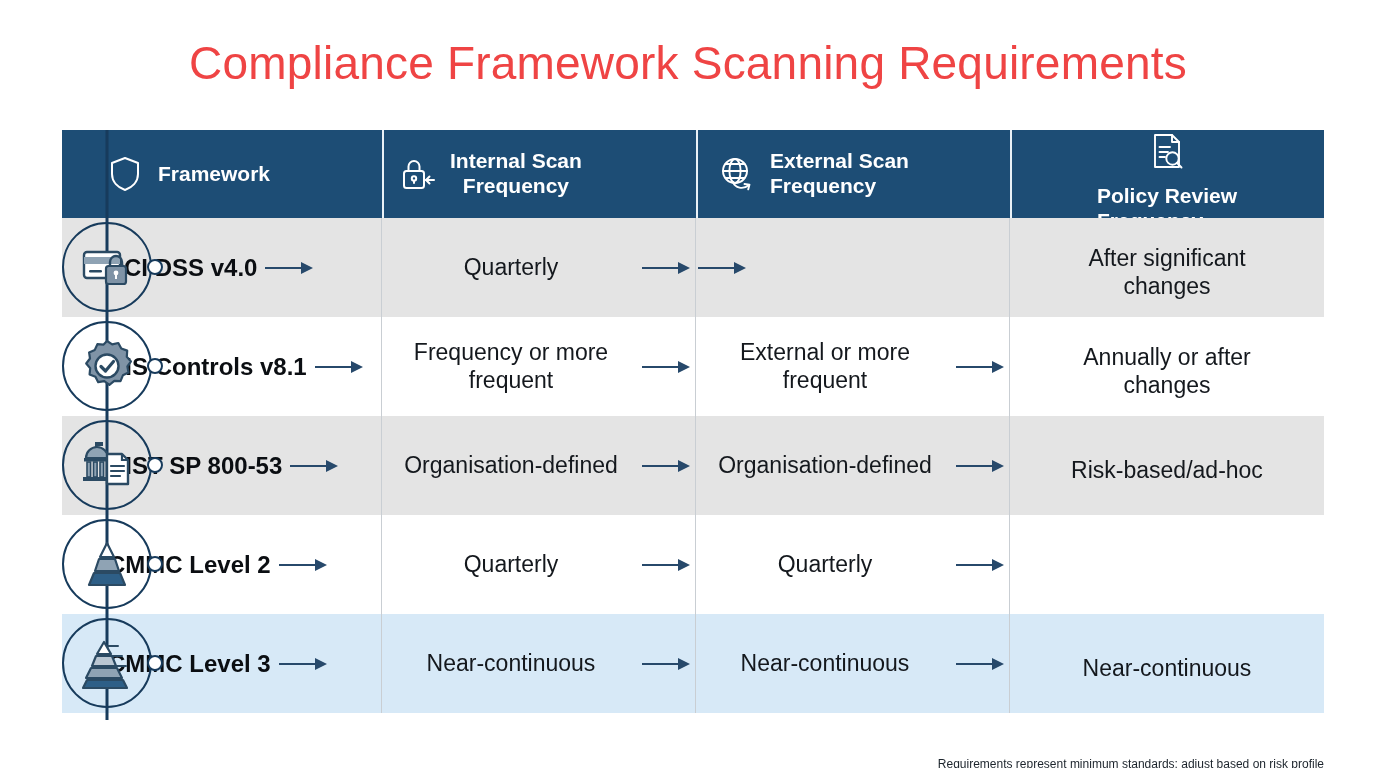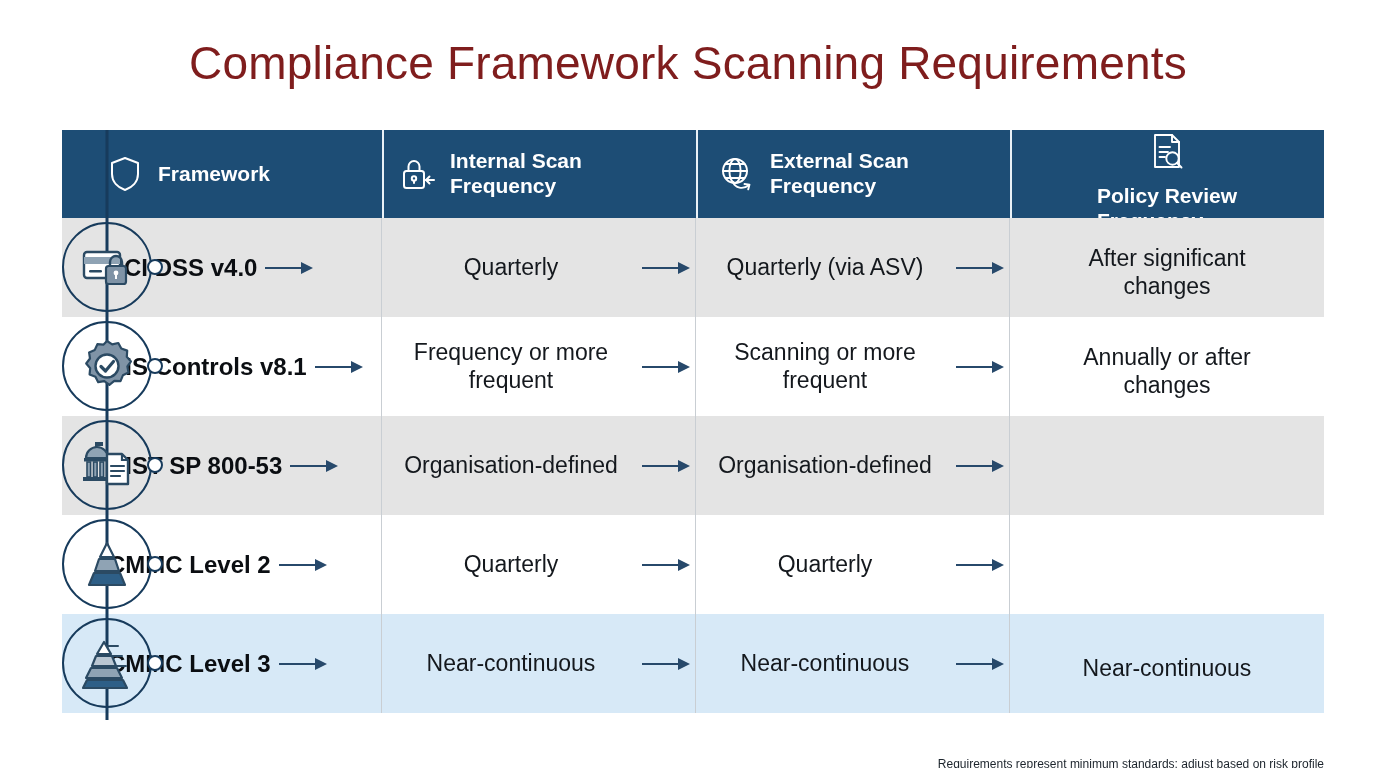--- a/index.html
+++ b/index.html
@@ -19,21 +19,21 @@
   
   .title {
     position: absolute;
     left: 0;
     top: 36px;
     width: 1376px;
     text-align: center;
     font-size: 46px;
     font-weight: 400;
     letter-spacing: 0.2px;
-    color: #7f1d1d;
+    color: #ef4444;
     white-space: nowrap;
   }
 
   
   .table {
     position: absolute;
     left: 62px;
     top: 130px;
     width: 1262px;
   }
@@ -62,21 +62,21 @@
     background: #e9f1f7;
   }
   .th-label {
     color: #ffffff;
     font-size: 21px;
     font-weight: bold;
     line-height: 1.18;
     white-space: pre-line;
   }
   .col-0 { width: 320px; padding-left: 42px; align-items: center; }
-  .col-1 { width: 314px; }
+  .col-1 { width: 314px; text-align: center; }
   .col-2 { width: 314px; padding-left: 20px; }
   .col-3 { width: 314px; flex-direction: column; }
 
   .hicon { flex: 0 0 auto; width: 42px; height: 42px; }
   .hicon svg { display: block; width: 42px; height: 42px; }
 
   
   .tbody { position: relative; }
   .row {
     display: flex;
@@ -288,41 +288,40 @@
     <div class="row alt">
       <div class="cell cell-0">
         <span class="fw-name">PCI DSS v4.0</span>
         <span class="arrow arrow-0"></span>
       </div>
       <div class="cell cell-1">
         <span class="cell-value">Quarterly</span>
         <span class="arrow"></span>
       </div>
       <div class="cell cell-2">
-        <span class="cell-value">Quarterly (via ASV)</span>
         <span class="arrow"></span>
       </div>
       <div class="cell cell-3">
         <span class="cell-value">After significant
 changes</span>
       </div>
     </div>
 
     <div class="row">
       <div class="cell cell-0">
         <span class="fw-name">CIS Controls v8.1</span>
         <span class="arrow arrow-0"></span>
       </div>
       <div class="cell cell-1">
         <span class="cell-value">Frequency or more
 frequent</span>
         <span class="arrow"></span>
       </div>
       <div class="cell cell-2">
-        <span class="cell-value">Scanning or more
+        <span class="cell-value">External or more
 frequent</span>
         <span class="arrow"></span>
       </div>
       <div class="cell cell-3">
         <span class="cell-value">Annually or after
 changes</span>
       </div>
     </div>
 
     <div class="row alt">
@@ -330,20 +329,23 @@
         <span class="fw-name">NIST SP 800-53</span>
         <span class="arrow arrow-0"></span>
       </div>
       <div class="cell cell-1">
         <span class="cell-value">Organisation-defined</span>
         <span class="arrow"></span>
       </div>
       <div class="cell cell-2">
         <span class="cell-value">Organisation-defined</span>
         <span class="arrow"></span>
+      </div>
+      <div class="cell cell-3">
+        <span class="cell-value">Risk-based/ad-hoc</span>
       </div>
     </div>
 
     <div class="row">
       <div class="cell cell-0">
         <span class="fw-name">CMMC Level 2</span>
         <span class="arrow arrow-0"></span>
       </div>
       <div class="cell cell-1">
         <span class="cell-value">Quarterly</span>

